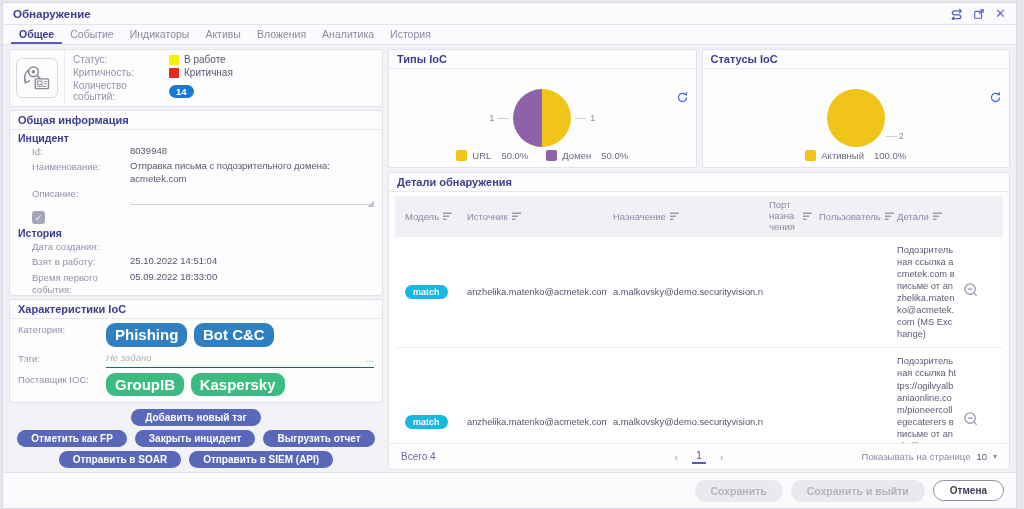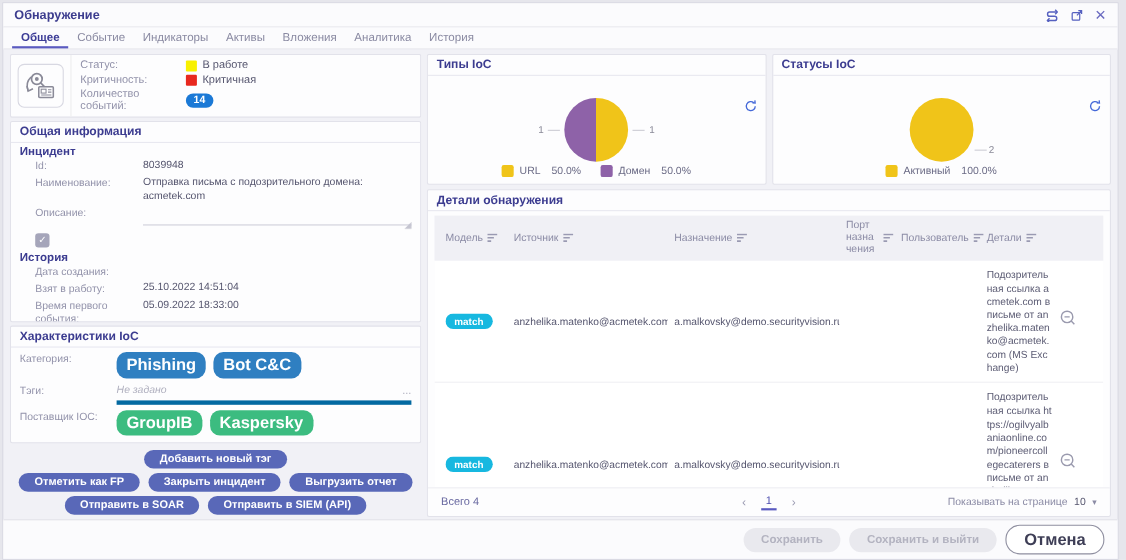--- a/index.html
+++ b/index.html
@@ -116,21 +116,21 @@
   .psize { flex:1; display:flex; justify-content:flex-end; align-items:center; gap:6px;
            font-size:9.5px; color:#8b8ba5; }
   .psize .pval { color:#55556e; cursor:pointer; }
   .psize .chev { color:#8b8ba5; font-size:8px; cursor:pointer; }
 
   
   .bottombar { flex:0 0 36px; background:#fbfbfd; border-top:1px solid #e2e2e8;
                display:flex; align-items:center; justify-content:flex-end; gap:8px; padding:0 12px; }
   .dbtn { background:#e9e9ee; color:#b3b3c0; font-size:10.5px; font-weight:bold; border:none;
           border-radius:13px; padding:5px 16px; }
-  .obtn { background:#fff; color:#3e3e56; font-size:15px; font-weight:bold;
+  .obtn { background:#fff; color:#3e3e56; font-size:10px; font-weight:bold;
           border:1.5px solid #8f8fa0; border-radius:13px; padding:4px 16px; cursor:pointer; }
 </style>
 </head>
 <body>
 
 <div class="screen">
 <div class="dialog">
 
   <div class="titlebar">
     <span class="wtitle">Обнаружение</span>
@@ -236,21 +236,21 @@
         <div class="panel-h">Характеристики IoC</div>
         <div class="frow noindent" style="padding-top:4px;">
           <span class="lbl">Категория:</span>
           <span class="val">
             <span class="chip blue">Phishing</span>
             <span class="chip blue">Bot C&amp;C</span>
           </span>
         </div>
         <div class="frow noindent" style="padding-top:4px;">
           <span class="lbl">Тэги:</span>
-          <span class="val" style="border-bottom:4px solid #0369a1; padding-bottom:2px;">
+          <span class="val" style="border-bottom:1px solid #0369a1; padding-bottom:2px;">
             <span class="placeholder">Не задано</span>
             <span class="more-dots">...</span>
           </span>
         </div>
         <div class="frow noindent" style="padding:4px 8px 6px;">
           <span class="lbl">Поставщик IOC:</span>
           <span class="val">
             <span class="chip green">GroupIB</span>
             <span class="chip green">Kaspersky</span>
           </span>

